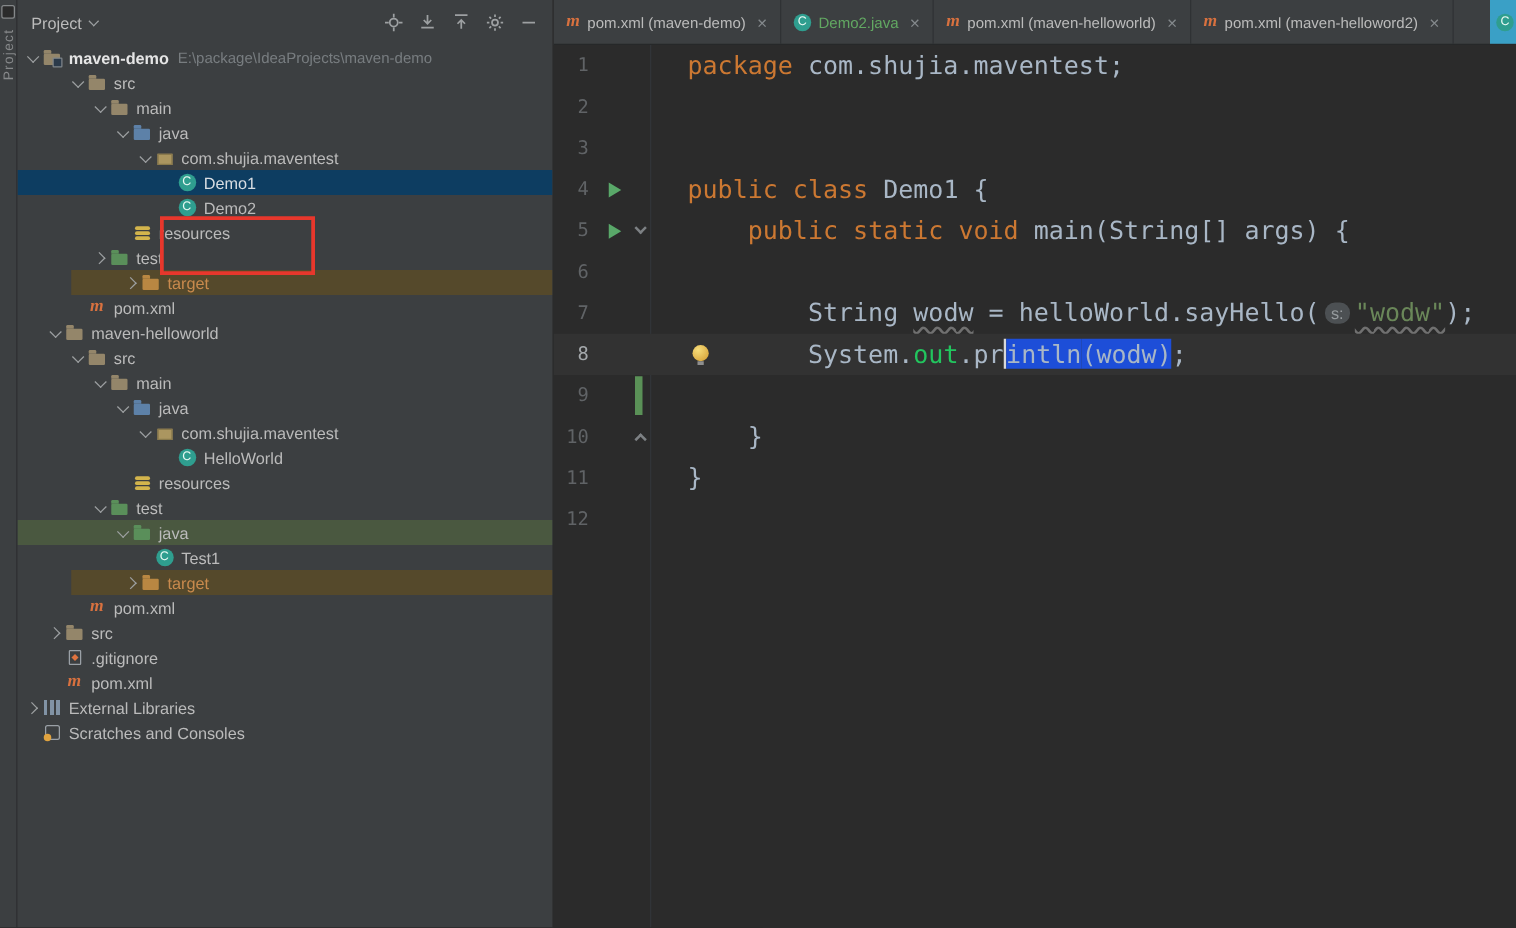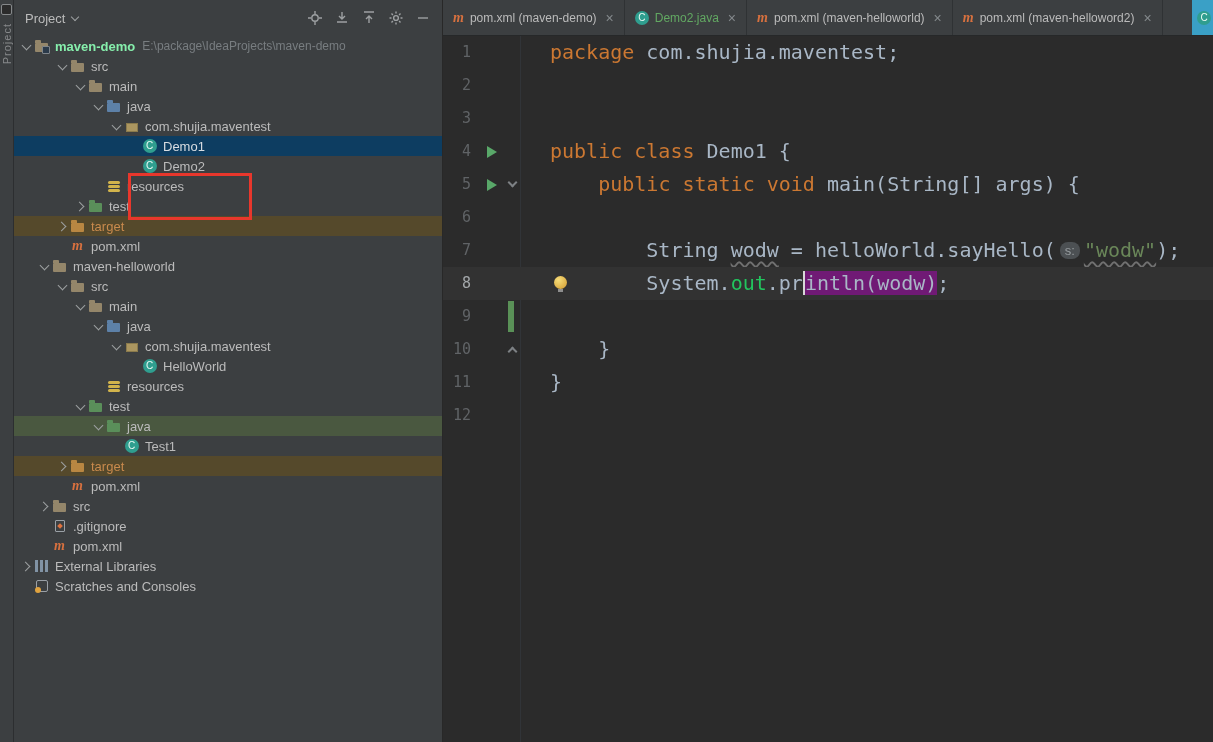--- a/index.html
+++ b/index.html
@@ -18,28 +18,28 @@
   .ph-title { font-size:13px; color:#bbbbbb; }
   .ph-caret { width:10px; height:10px; position:relative; margin-left:6px; }
   .ph-caret::before { content:""; position:absolute; left:1px; top:1px; width:5px; height:5px; border-right:1.5px solid #9da0a2; border-bottom:1.5px solid #9da0a2; transform:rotate(45deg); }
   .ph-spacer { flex:1; }
   .ph-btn { width:22px; height:22px; display:flex; align-items:center; justify-content:center; margin-left:5px; border-radius:3px; }
   .ph-btn svg { stroke:#9da0a2; fill:none; stroke-width:1.4; }
 
   .tree { flex:1; position:relative; overflow:hidden; }
   .trow { height:20px; display:flex; align-items:center; font-size:13px; color:#bbbbbb; white-space:nowrap; padding-left:calc(6px + var(--l)*18px); }
   .trow.sel { background:#0d3d61; color:#d8dde2; }
-  .trow.excl { background:#55492b; }
+  .trow.excl { background:#55492b;margin-left:43px; }
   .trow.excl .tlabel { color:#c98a4d; }
   .trow.tsrc { background:#4a5840; }
   .chev { width:13px; height:13px; flex:none; position:relative; }
   .chev.open::before { content:""; position:absolute; left:3px; top:2px; width:6px; height:6px; border-right:1.5px solid #9da0a2; border-bottom:1.5px solid #9da0a2; transform:rotate(45deg); }
   .chev.closed::before { content:""; position:absolute; left:2px; top:3px; width:6px; height:6px; border-right:1.5px solid #9da0a2; border-bottom:1.5px solid #9da0a2; transform:rotate(-45deg); }
   .ticon { width:17px; height:16px; flex:none; display:flex; align-items:center; justify-content:center; margin-right:5px; }
-  .tlabel.bold { font-weight:bold; color:#86efac; }
+  .tlabel.bold { font-weight:bold; color:#e5e5e5; }
   .thint { color:#787d80; margin-left:7px; font-size:12px; }
 
   
   .i-folder { width:13px; height:9px; background:#94866a; border-radius:1px; position:relative; margin-top:2px; }
   .i-folder::before { content:""; position:absolute; top:-3px; left:0; width:6px; height:3px; background:inherit; border-radius:1px 1px 0 0; }
   .i-folder.root::after { content:""; position:absolute; right:-2px; bottom:-2px; width:6px; height:6px; background:#2b3a4a; border:1px solid #7f8refine4; border:1px solid #7f858a; border-radius:1px; }
   .i-folder.src { background:#5d81a8; }
   .i-folder.test { background:#5a8f5a; }
   .i-folder.excl { background:#b98742; }
   .i-pkg { width:12px; height:9px; background:#ab9660; border:1px solid #8a7a4c; margin-top:2px; }
@@ -70,21 +70,21 @@
   .eline.current .gnum { color:#a4a8ab; }
   .gnum { width:36px; flex:none; text-align:right; padding-right:8px; color:#606366; font-size:15px; line-height:33px; }
   .gico { width:26px; flex:none; display:flex; align-items:center; justify-content:center; }
   .gfold { width:15px; flex:none; position:relative; display:flex; align-items:center; justify-content:center; }
   .code { white-space:pre; color:#a9b7c6; line-height:33px; position:relative; padding-left:8px;margin-left:22px; }
   .kw { color:#cc7832; }
   .pl { color:#a9b7c6; }
   .str { color:#6a8759; }
   .field { color:#22c55e; }
   .typo { text-decoration:underline wavy #707070; text-underline-offset:4px; }
-  .idhl { background:#701a75; }
+  .idhl { background:#1d4ed8; }
   .chip { display:inline-block; background:#4c5053; color:#969b9e; border-radius:8px; font-size:13px; line-height:17px; padding:0 5px; margin:0 4px; vertical-align:2px; font-family:"Liberation Sans", sans-serif; }
   .caret { display:inline-block; width:0; border-left:2px solid #d8d8d8; height:24px; vertical-align:-5px; }
   .run { width:0; height:0; border-left:10px solid #59a869; border-top:6px solid transparent; border-bottom:6px solid transparent; }
   .foldv { width:7px; height:7px; border-right:2px solid #7d8184; border-bottom:2px solid #7d8184; }
   .foldv.down { transform:rotate(45deg); margin-top:-4px; }
   .foldv.up { transform:rotate(-135deg); margin-top:4px; }
   .chg { position:absolute; left:3px; top:1px; bottom:1px; width:6px; background:#5a9157; }
   .bulb { position:absolute; left:12px; top:9px; width:13px; height:13px; border-radius:50%; background:radial-gradient(circle at 35% 30%, #f7dd7a, #d19a2f); }
   .bulb::after { content:""; position:absolute; bottom:-3px; left:4px; width:5px; height:3px; background:#8e8e8e; }
 </style>

